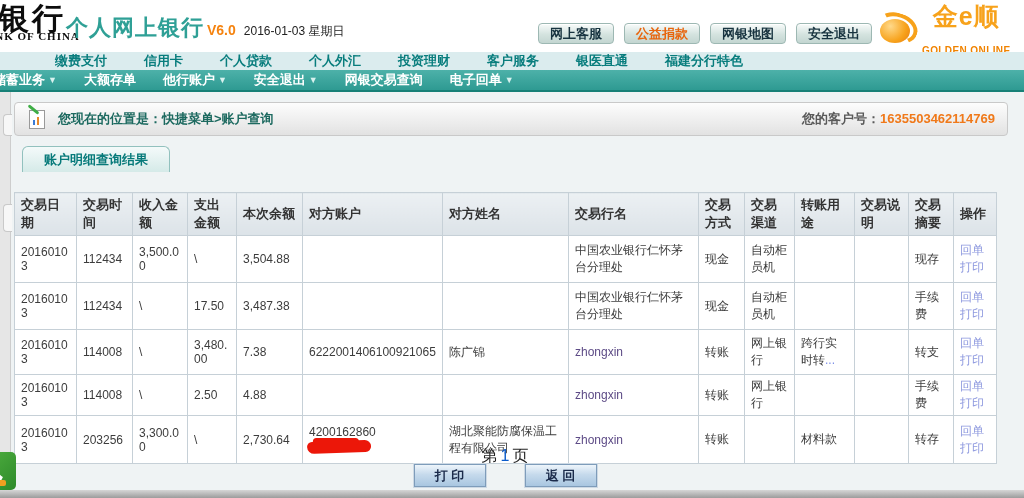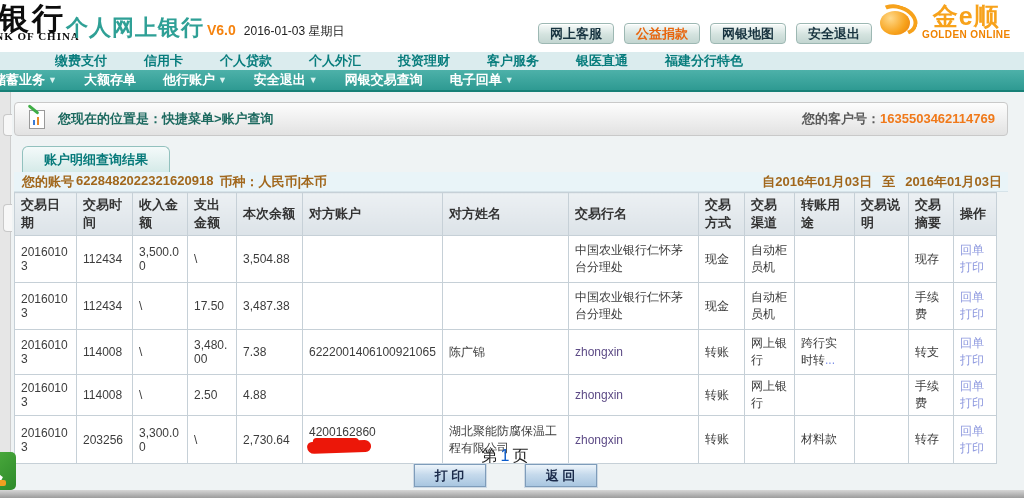--- a/index.html
+++ b/index.html
@@ -16,21 +16,21 @@
   .product-date { font-size:12px; font-weight:normal; color:#222; margin-left:8px; }
   .quick-buttons { position:absolute; left:538px; top:23px; display:flex; gap:10px; }
   .quick-btn { height:21px; padding:0 11px; border:1px solid #9db8b3; border-radius:4px;
     background:linear-gradient(#f8fbfa,#d4e3df 55%,#c3d6d1); box-shadow:inset 0 1px 0 #fff;
     font-size:13px; font-weight:bold; color:#17333f; display:flex; align-items:center; cursor:pointer; white-space:nowrap; }
   .quick-btn.accent { color:#e8650d; }
   .brand { position:absolute; right:6px; top:3px; width:140px; display:flex; align-items:center; }
   .brand-swoosh { width:40px; height:34px; position:relative; flex:0 0 auto; }
   .brand-swoosh .ball { position:absolute; left:2px; top:6px; width:30px; height:24px; border-radius:50%; background:radial-gradient(circle at 35% 30%,#ffd98a,#f7a21b 60%,#e87c0e); }
   .brand-swoosh .arc { position:absolute; left:-2px; top:0px; width:42px; height:30px; border:4px solid transparent; border-top:4px solid #f7a21b; border-right:4px solid #f7a21b; border-radius:50%; transform:rotate(18deg); }
-  .brand-text { display:flex; flex-direction:column; align-items:center; margin-left:4px; }
+  .brand-text { display:flex; flex-direction:column; align-items:center; margin-left:4px;gap:16px; }
   .brand-cn { font-size:25px; font-weight:bold; color:#f7a21b; line-height:26px; letter-spacing:1px; }
   .brand-en { font-size:10px; font-weight:bold; color:#f08300; letter-spacing:0.4px; }
 
   
   .nav-primary { position:absolute; left:0; top:52px; width:1024px; height:18px; background:#dbecee;
     display:flex; align-items:center; gap:37px; padding-left:55px; }
   .nav1-item { font-size:13px; font-weight:bold; color:#087d7d; white-space:nowrap; cursor:pointer; }
   .nav-secondary { position:absolute; left:0; top:70px; width:1024px; height:20px;
     background:linear-gradient(#4db1a9,#2e9a92); display:flex; align-items:center; gap:27px; padding-left:0; }
   .nav-secondary::after { content:""; position:absolute; left:0; top:20px; width:1024px; height:2px; background:#178077; }
@@ -177,32 +177,20 @@
     <span class="breadcrumb-label">您现在的位置是：快捷菜单&gt;账户查询</span>
     <span class="customer-box">
       <span class="customer-label">您的客户号：</span><span class="customer-number">1635503462114769</span>
     </span>
   </div>
 
   <div class="result-tab">
     <span>账户明细查询结果</span>
   </div>
 
-  <div class="account-bar">
-    <span class="account-left">
-      <span>您的账号</span>
-      <span>6228482022321620918</span>
-      <span style="margin-left:4px;">币种：人民币|本币</span>
-    </span>
-    <span class="account-right">
-      <span>自2016年01月03日</span>
-      <span>至</span>
-      <span>2016年01月03日</span>
-    </span>
-  </div>
 
   <table class="tx">
     <colgroup>
       <col style="width:62px">
         <col style="width:56px">
         <col style="width:55px">
         <col style="width:49px">
       <col style="width:66px">
         <col style="width:140px">
         <col style="width:126px">

